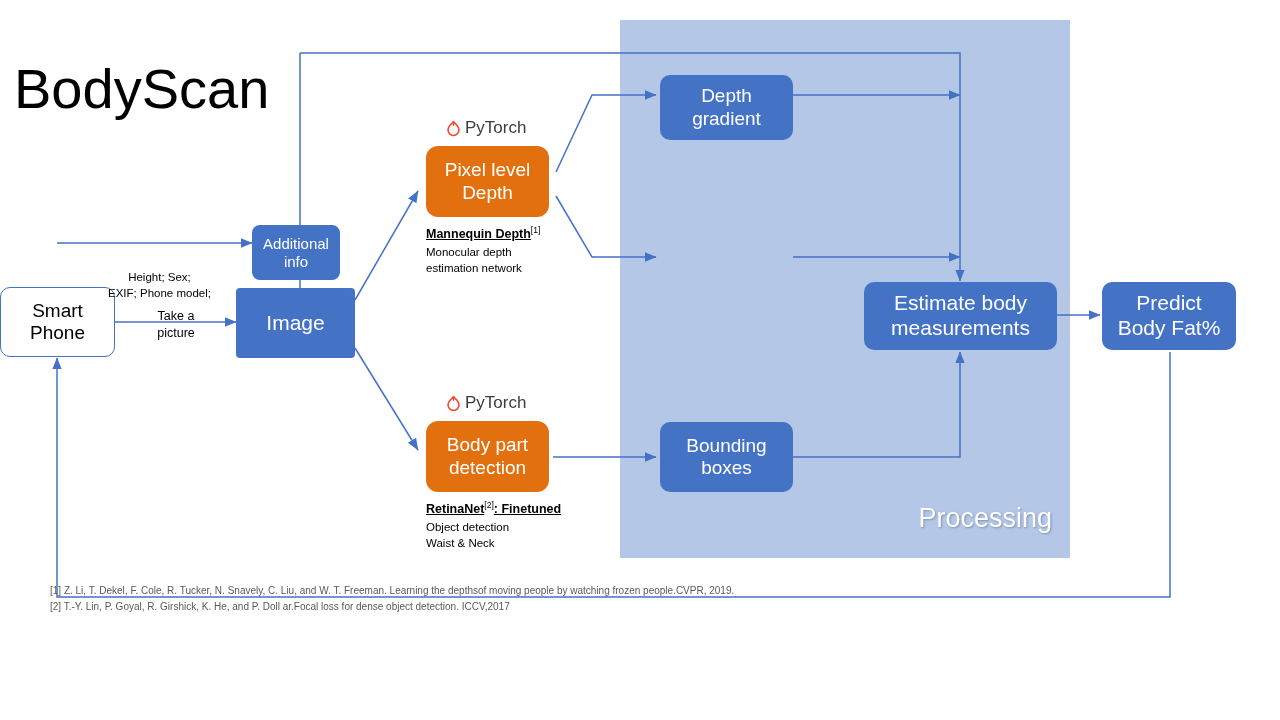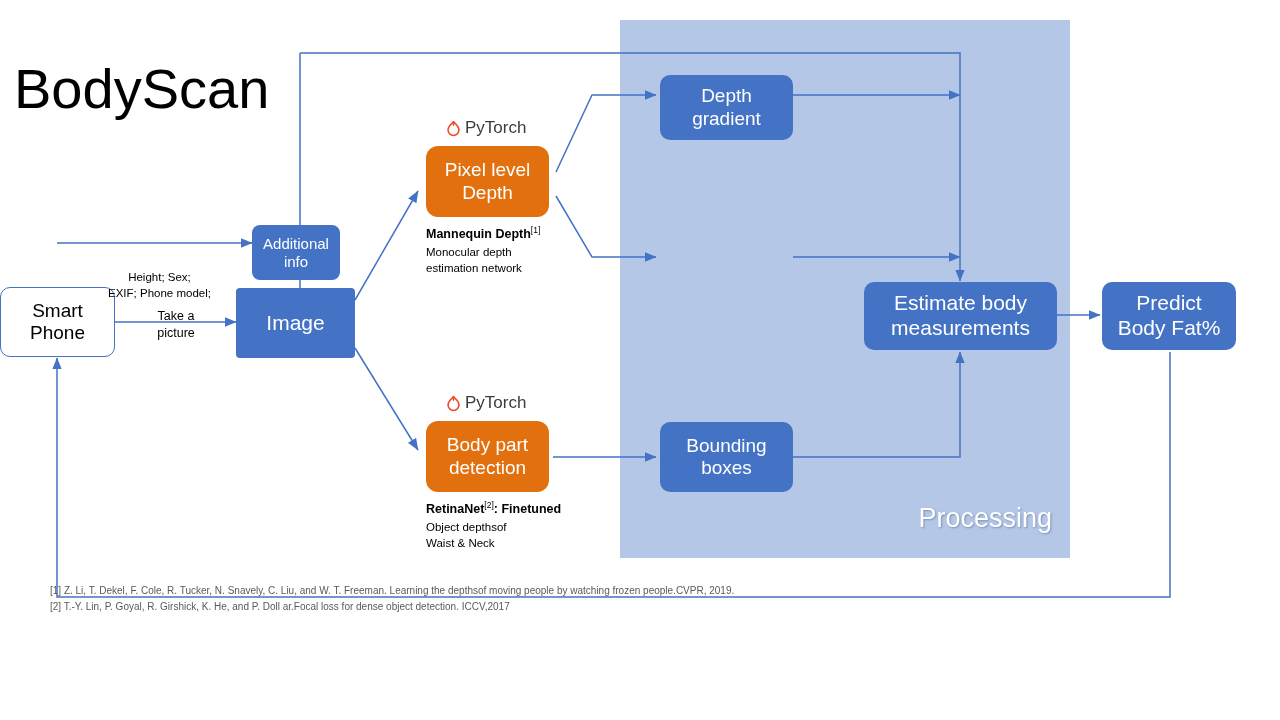--- a/index.html
+++ b/index.html
@@ -42,21 +42,21 @@
   .node.small{font-size:15px;border-radius:8px;}
   .node.big{font-size:21px;}
 
   .edge-label{
     position:absolute;text-align:center;color:#000;
     font-size:11.5px;line-height:1.35;white-space:nowrap;
   }
   .edge-label.bigger{font-size:12.5px;}
 
   .caption{position:absolute;color:#000;font-size:11.5px;line-height:1.42;}
-  .caption .hd{font-weight:bold;font-size:12.5px;}
+  .caption .hd{font-weight:bold;font-size:12.5px;text-decoration:underline;}
   .caption sup{font-size:8.5px;vertical-align:super;}
 
   .pytorch{
     position:absolute;display:flex;align-items:center;gap:4px;
     font-size:17px;color:#3b3b3b;white-space:nowrap;
   }
   .pytorch .flame{display:inline-block;width:15px;height:17px;}
 
   .refs{
     position:absolute;left:50px;top:583px;width:700px;
@@ -176,21 +176,21 @@
       <span class="hd">Mannequin Depth</span><sup>[1]</sup>
     </div>
     <div>Monocular depth</div>
     <div>estimation network</div>
   </div>
 
   <div class="caption" style="left:426px;top:499px;width:190px;">
     <div>
       <span class="hd">RetinaNet</span><sup>[2]</sup><span class="hd">: Finetuned</span>
     </div>
-    <div>Object depthsof</div>
+    <div>Object detection</div>
     <div>Waist &amp; Neck</div>
   </div>
 
   <div class="refs">
     <div>[1] Z. Li, T. Dekel,  F. Cole,  R. Tucker,  N. Snavely,  C. Liu, and  W. T. Freeman.   Learning  the depthsof moving people by watching frozen people.CVPR,  2019.</div>
     <div>[2] T.-Y. Lin, P. Goyal, R. Girshick, K. He, and P. Doll ar.Focal  loss for dense object detection.  ICCV,2017</div>
   </div>
 
 </div>
 

